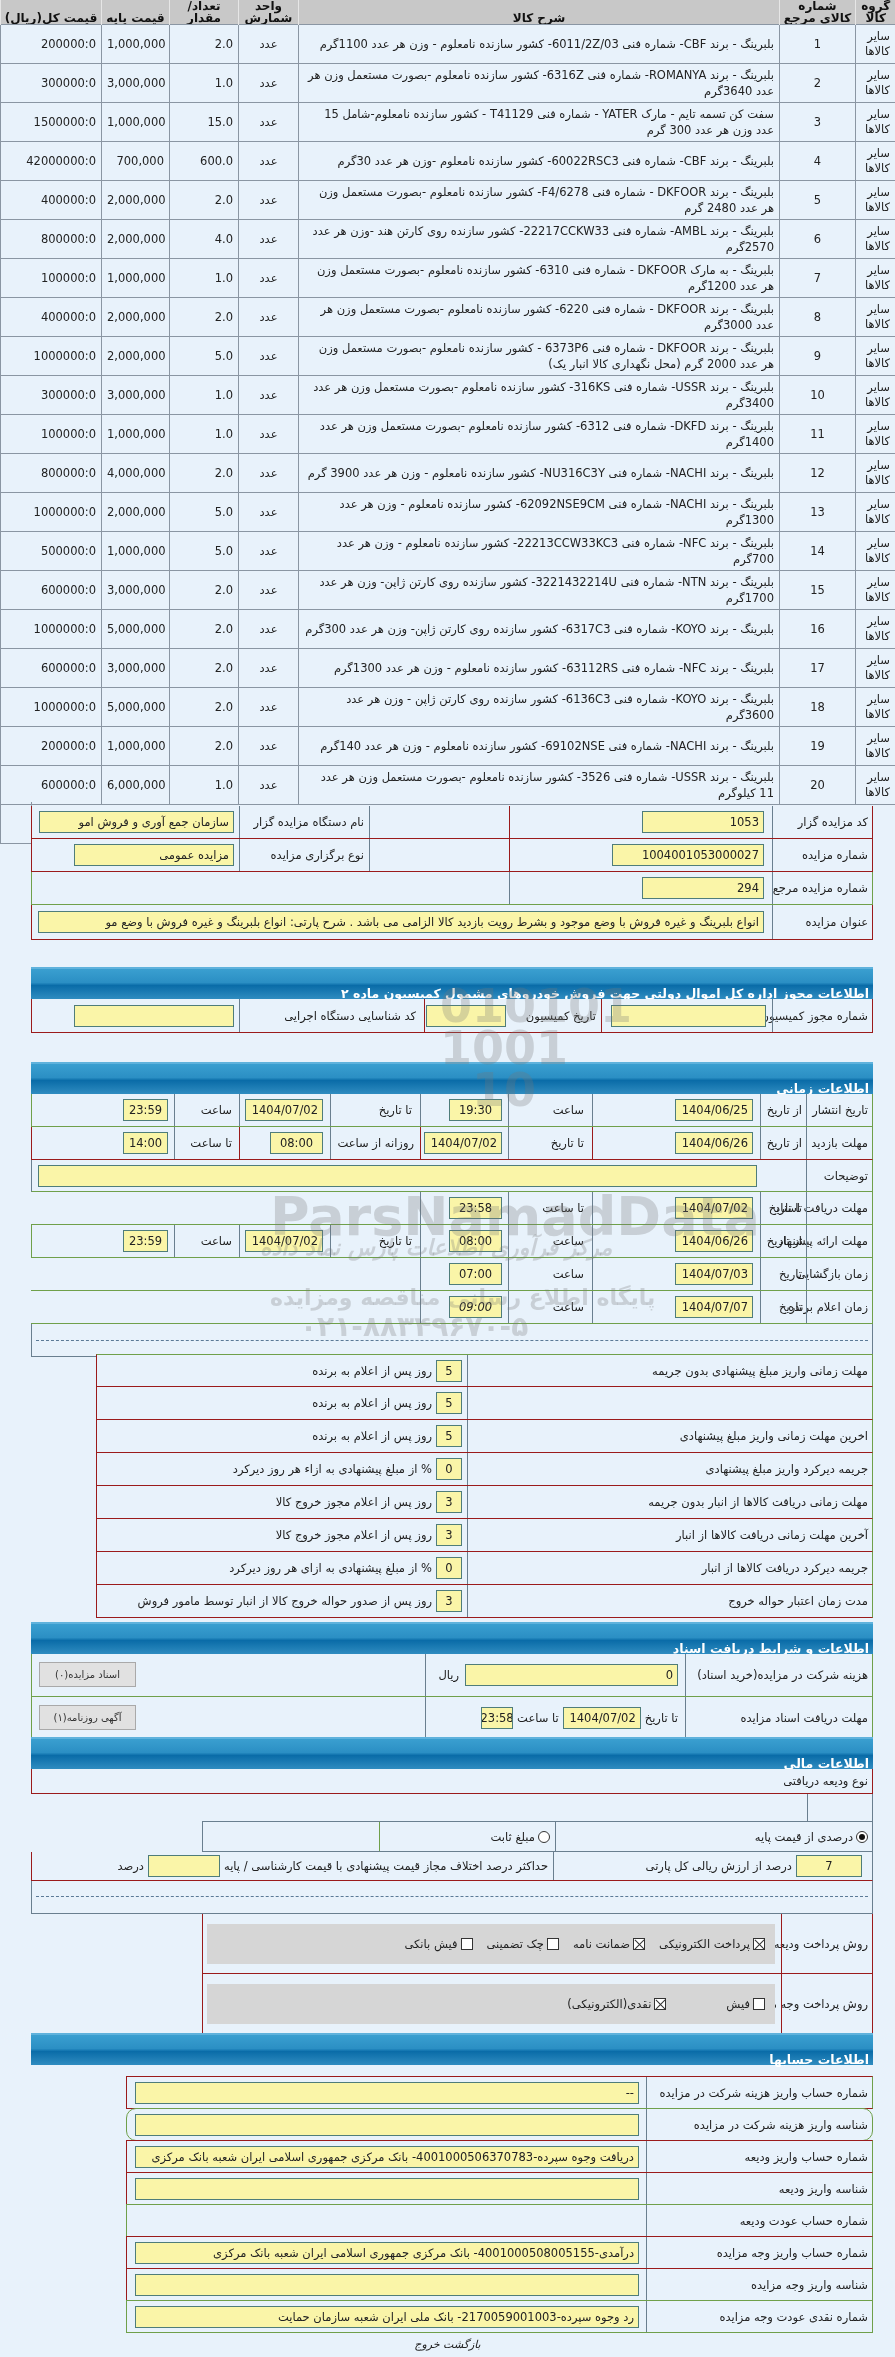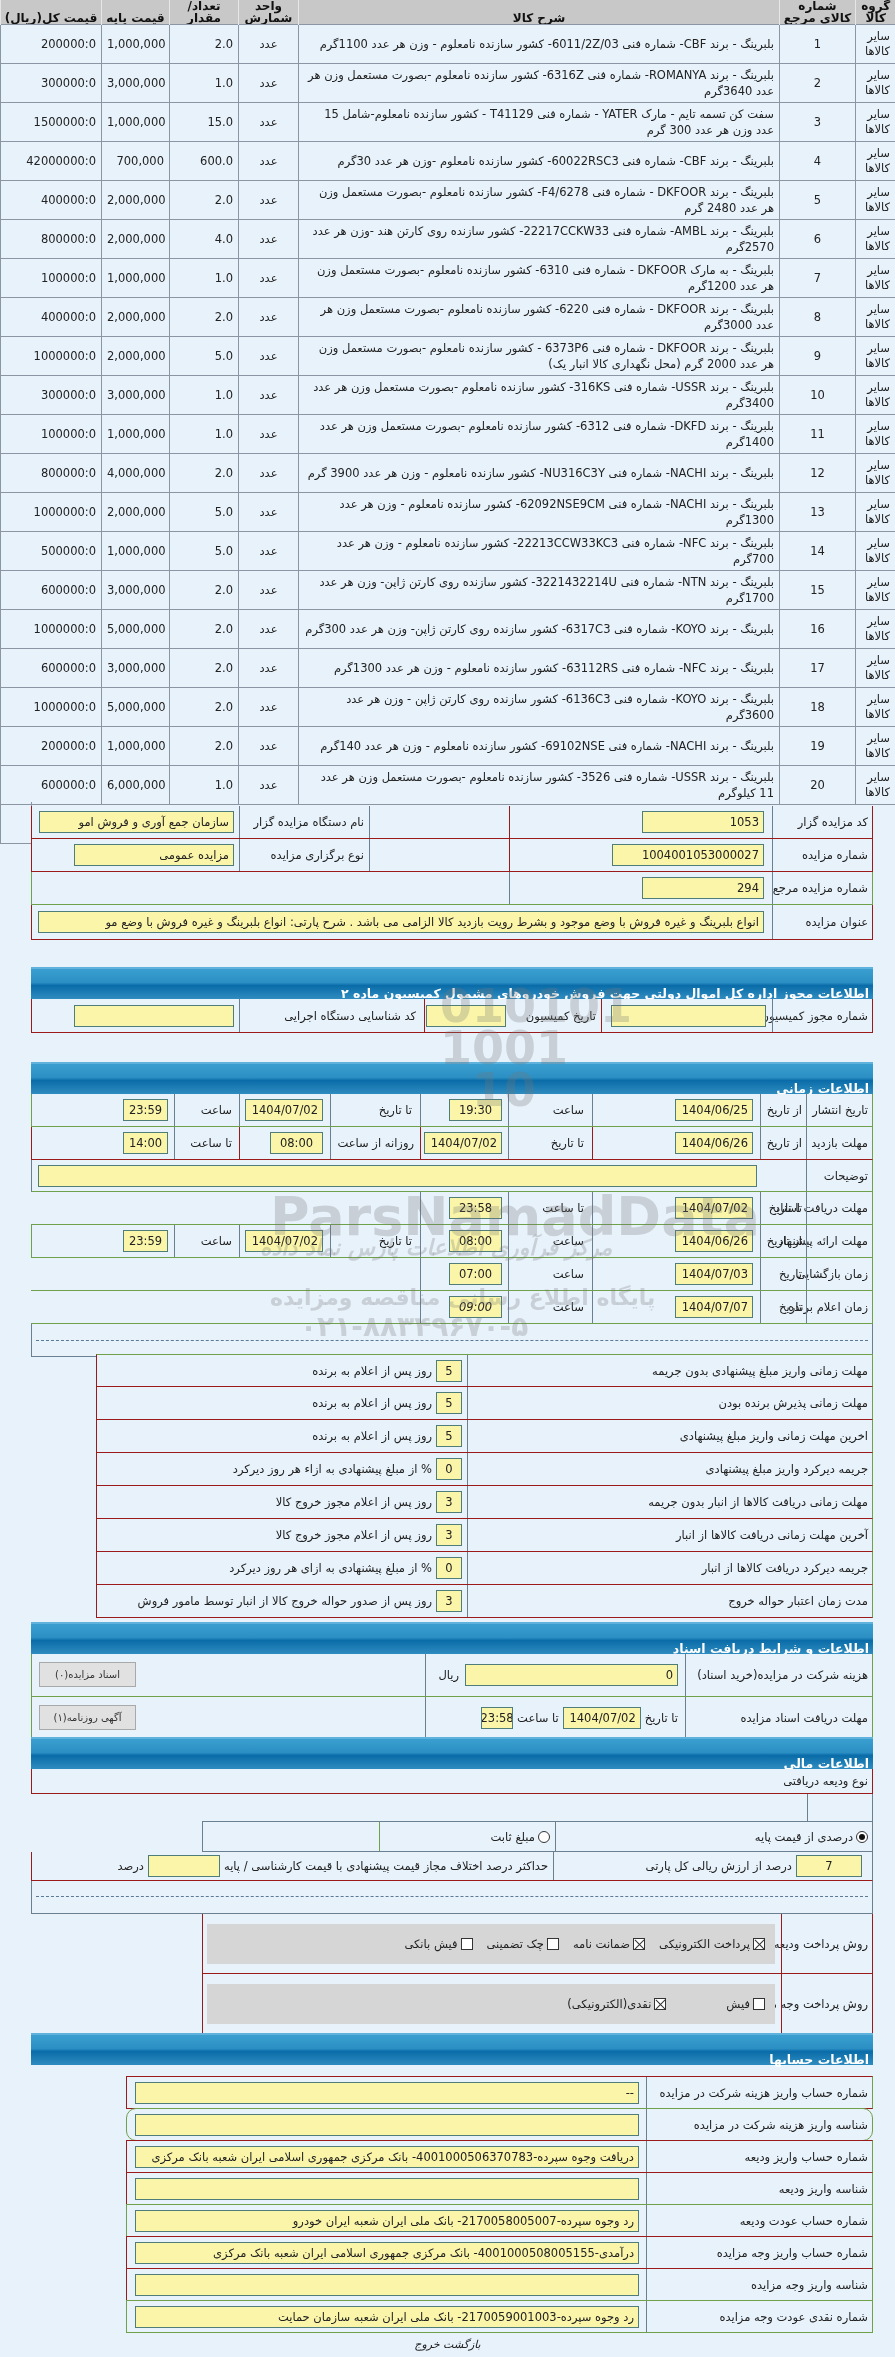--- a/index.html
+++ b/index.html
@@ -576,23 +576,20 @@
     <div class="cell" style="right:0;width:400px;">
         <span class="lbl">مهلت زمانی واریز مبلغ پیشنهادی بدون جریمه</span>
       </div>
     <div class="vline" style="right:404px;"></div>
     <div class="cell" style="right:406px;gap:4px;">
       <div class="inp center" style="width:26px;">5</div>
       <span class="lbl">روز پس از اعلام به برنده</span>
     </div>
   </div>
     <div class="row" style="height:33px;border-left-color:#9b1b1b;border-bottom-color:#9b1b1b;">
-    <div class="cell" style="right:0;width:400px;">
-        <span class="lbl">مهلت زمانی پذیرش برنده بودن</span>
-      </div>
     <div class="vline" style="right:404px;"></div>
     <div class="cell" style="right:406px;gap:4px;">
       <div class="inp center" style="width:26px;">5</div>
       <span class="lbl">روز پس از اعلام به برنده</span>
     </div>
   </div>
     <div class="row" style="height:33px;border-left-color:#9b1b1b;border-bottom-color:#9b1b1b;">
     <div class="cell" style="right:0;width:400px;">
         <span class="lbl">اخرین مهلت زمانی واریز مبلغ پیشنهادی</span>
       </div>
@@ -798,23 +795,20 @@
     <div class="vline" style="right:225px;"></div>
     <div class="cell" style="right:229px;left:4px;">
           <div class="inp" style="width:100%;"></div>
         </div>
   </div>
       <div class="row" style="height: 33px; border-top: 1px solid rgb(111, 160, 74); margin-top: -1px; border-right-color: rgb(111, 160, 74); border-bottom-color: rgb(111, 160, 74); border-left-color: rgb(111, 160, 74);">
     <div class="cell" style="right:0;width:225px;">
           <span class="lbl">شماره حساب عودت ودیعه</span>
         </div>
     <div class="vline" style="right:225px;"></div>
-    <div class="cell" style="right:229px;left:4px;">
-          <div class="inp" style="width:100%;">رد وجوه سپرده-2170058005007- بانک ملی ایران شعبه ایران خودرو</div>
-        </div>
   </div>
       <div class="row" style="height: 33px; border-top: 1px solid rgb(155, 27, 27); margin-top: -1px; border-right-color: rgb(111, 160, 74); border-bottom-color: rgb(155, 27, 27); border-left-color: rgb(155, 27, 27);">
     <div class="cell" style="right:0;width:225px;">
           <span class="lbl">شماره حساب واریز وجه مزایده</span>
         </div>
     <div class="vline" style="right:225px;"></div>
     <div class="cell" style="right:229px;left:4px;">
           <div class="inp" style="width:100%;">درآمدی-4001000508005155- بانک مرکزی جمهوری اسلامی ایران شعبه بانک مرکزی</div>
         </div>
   </div>

